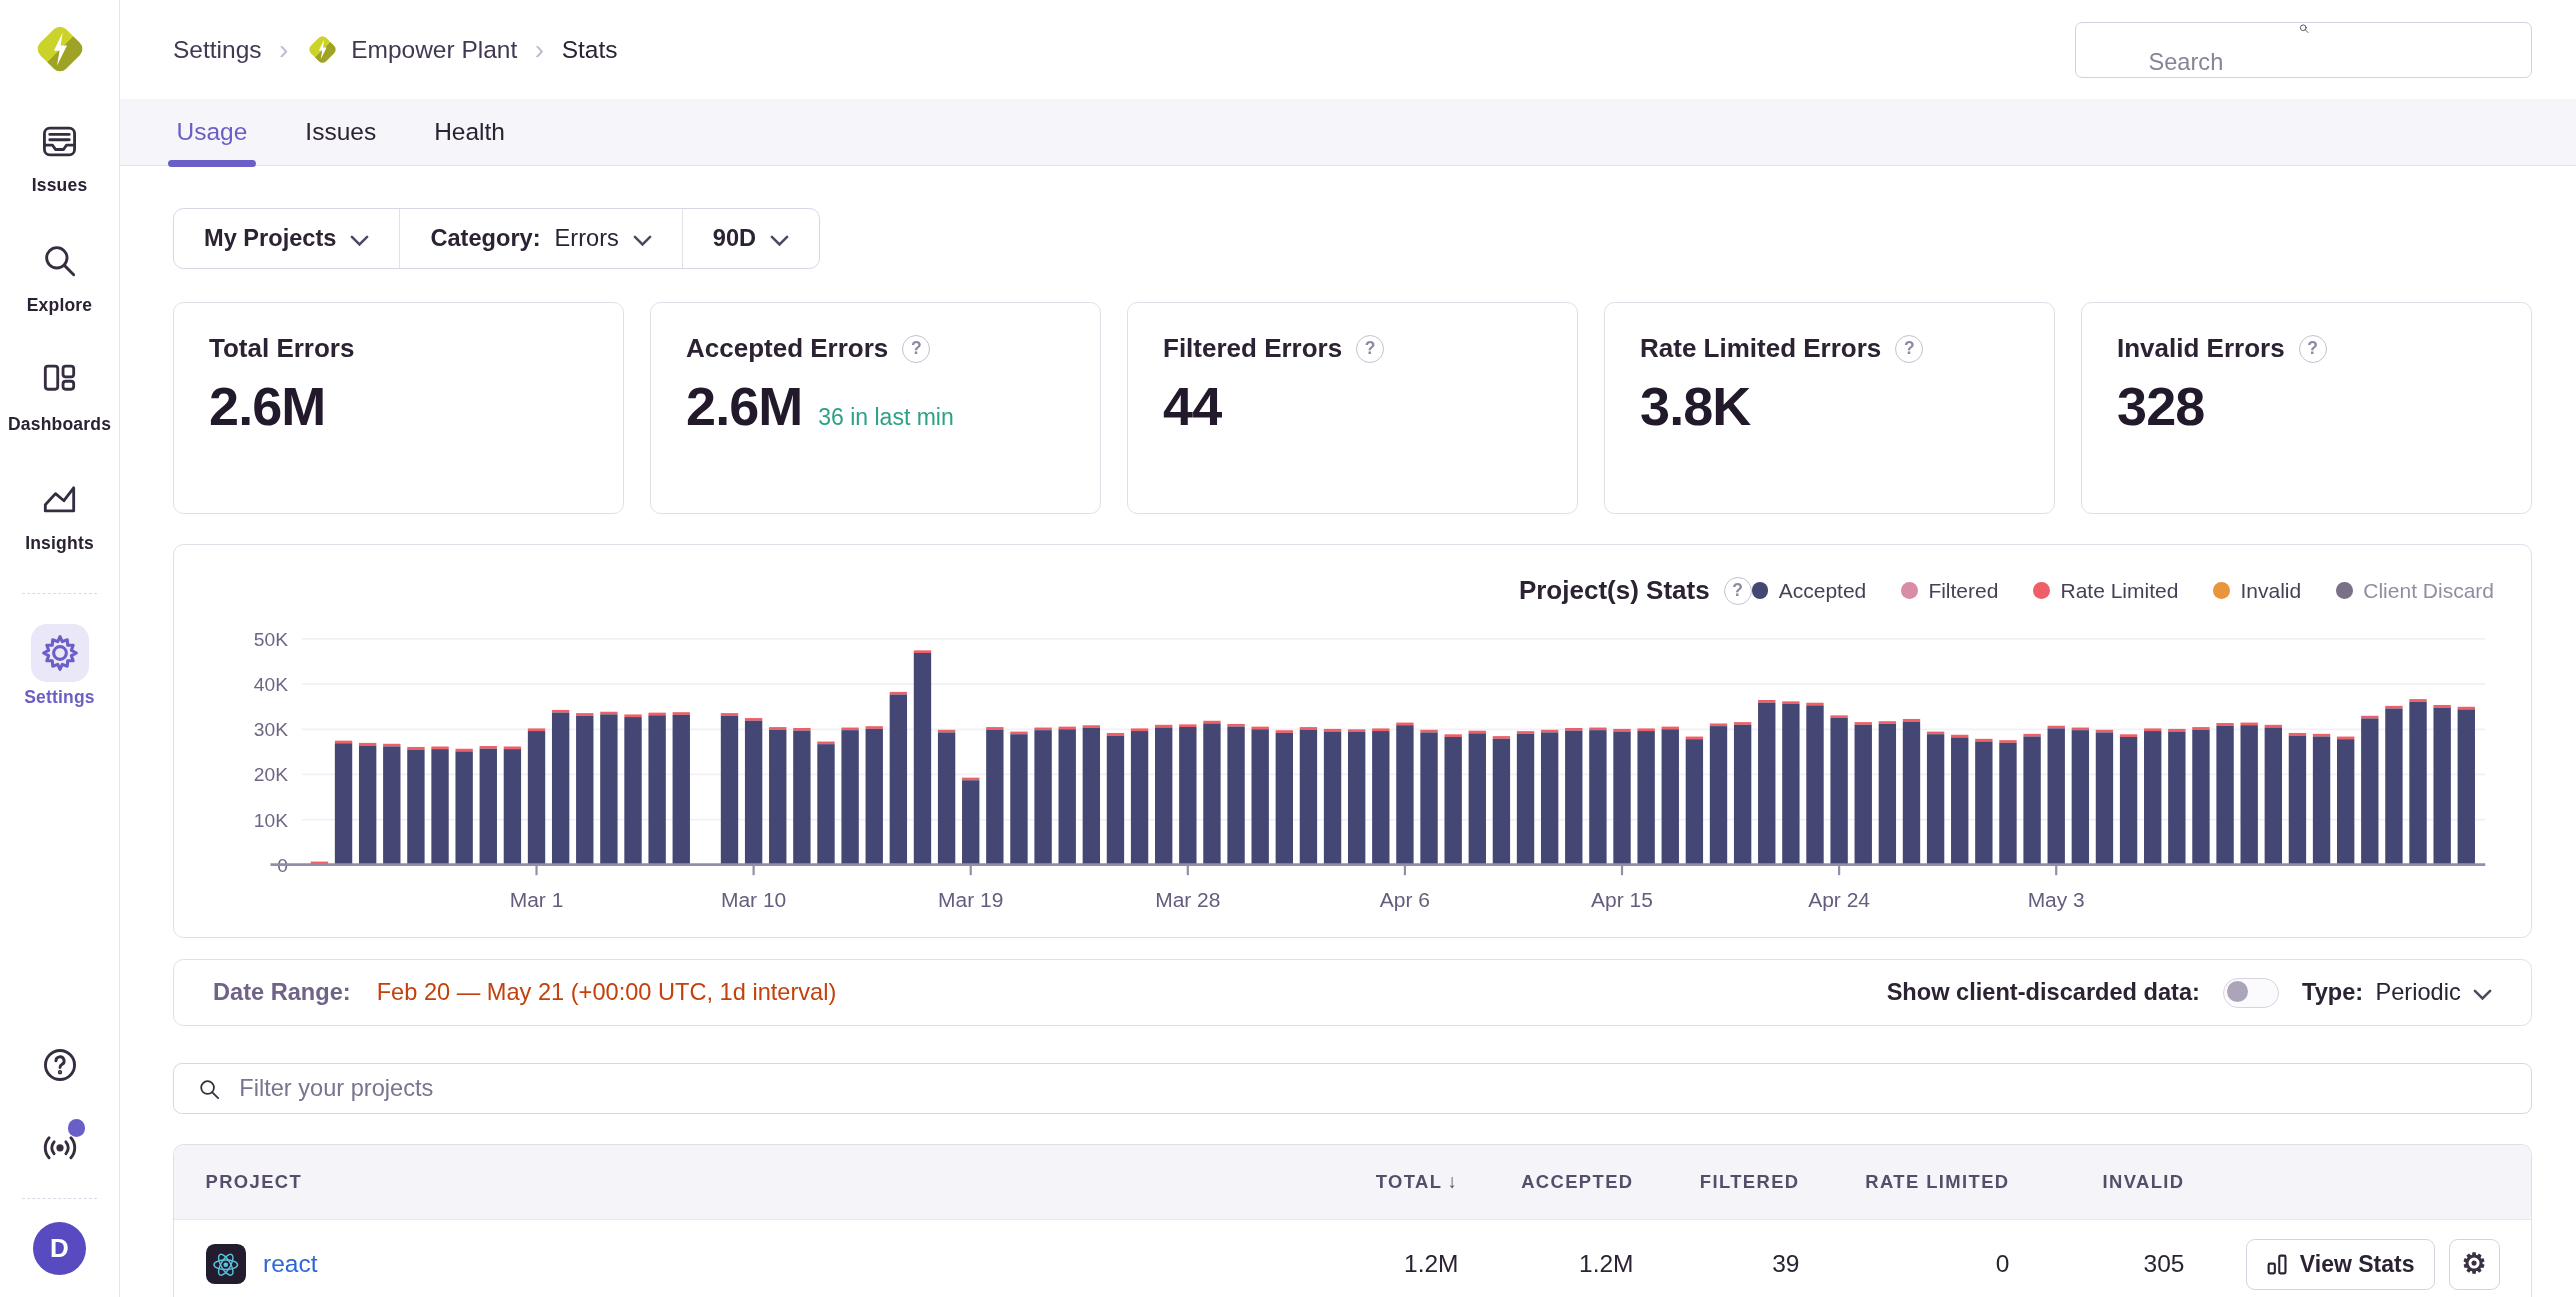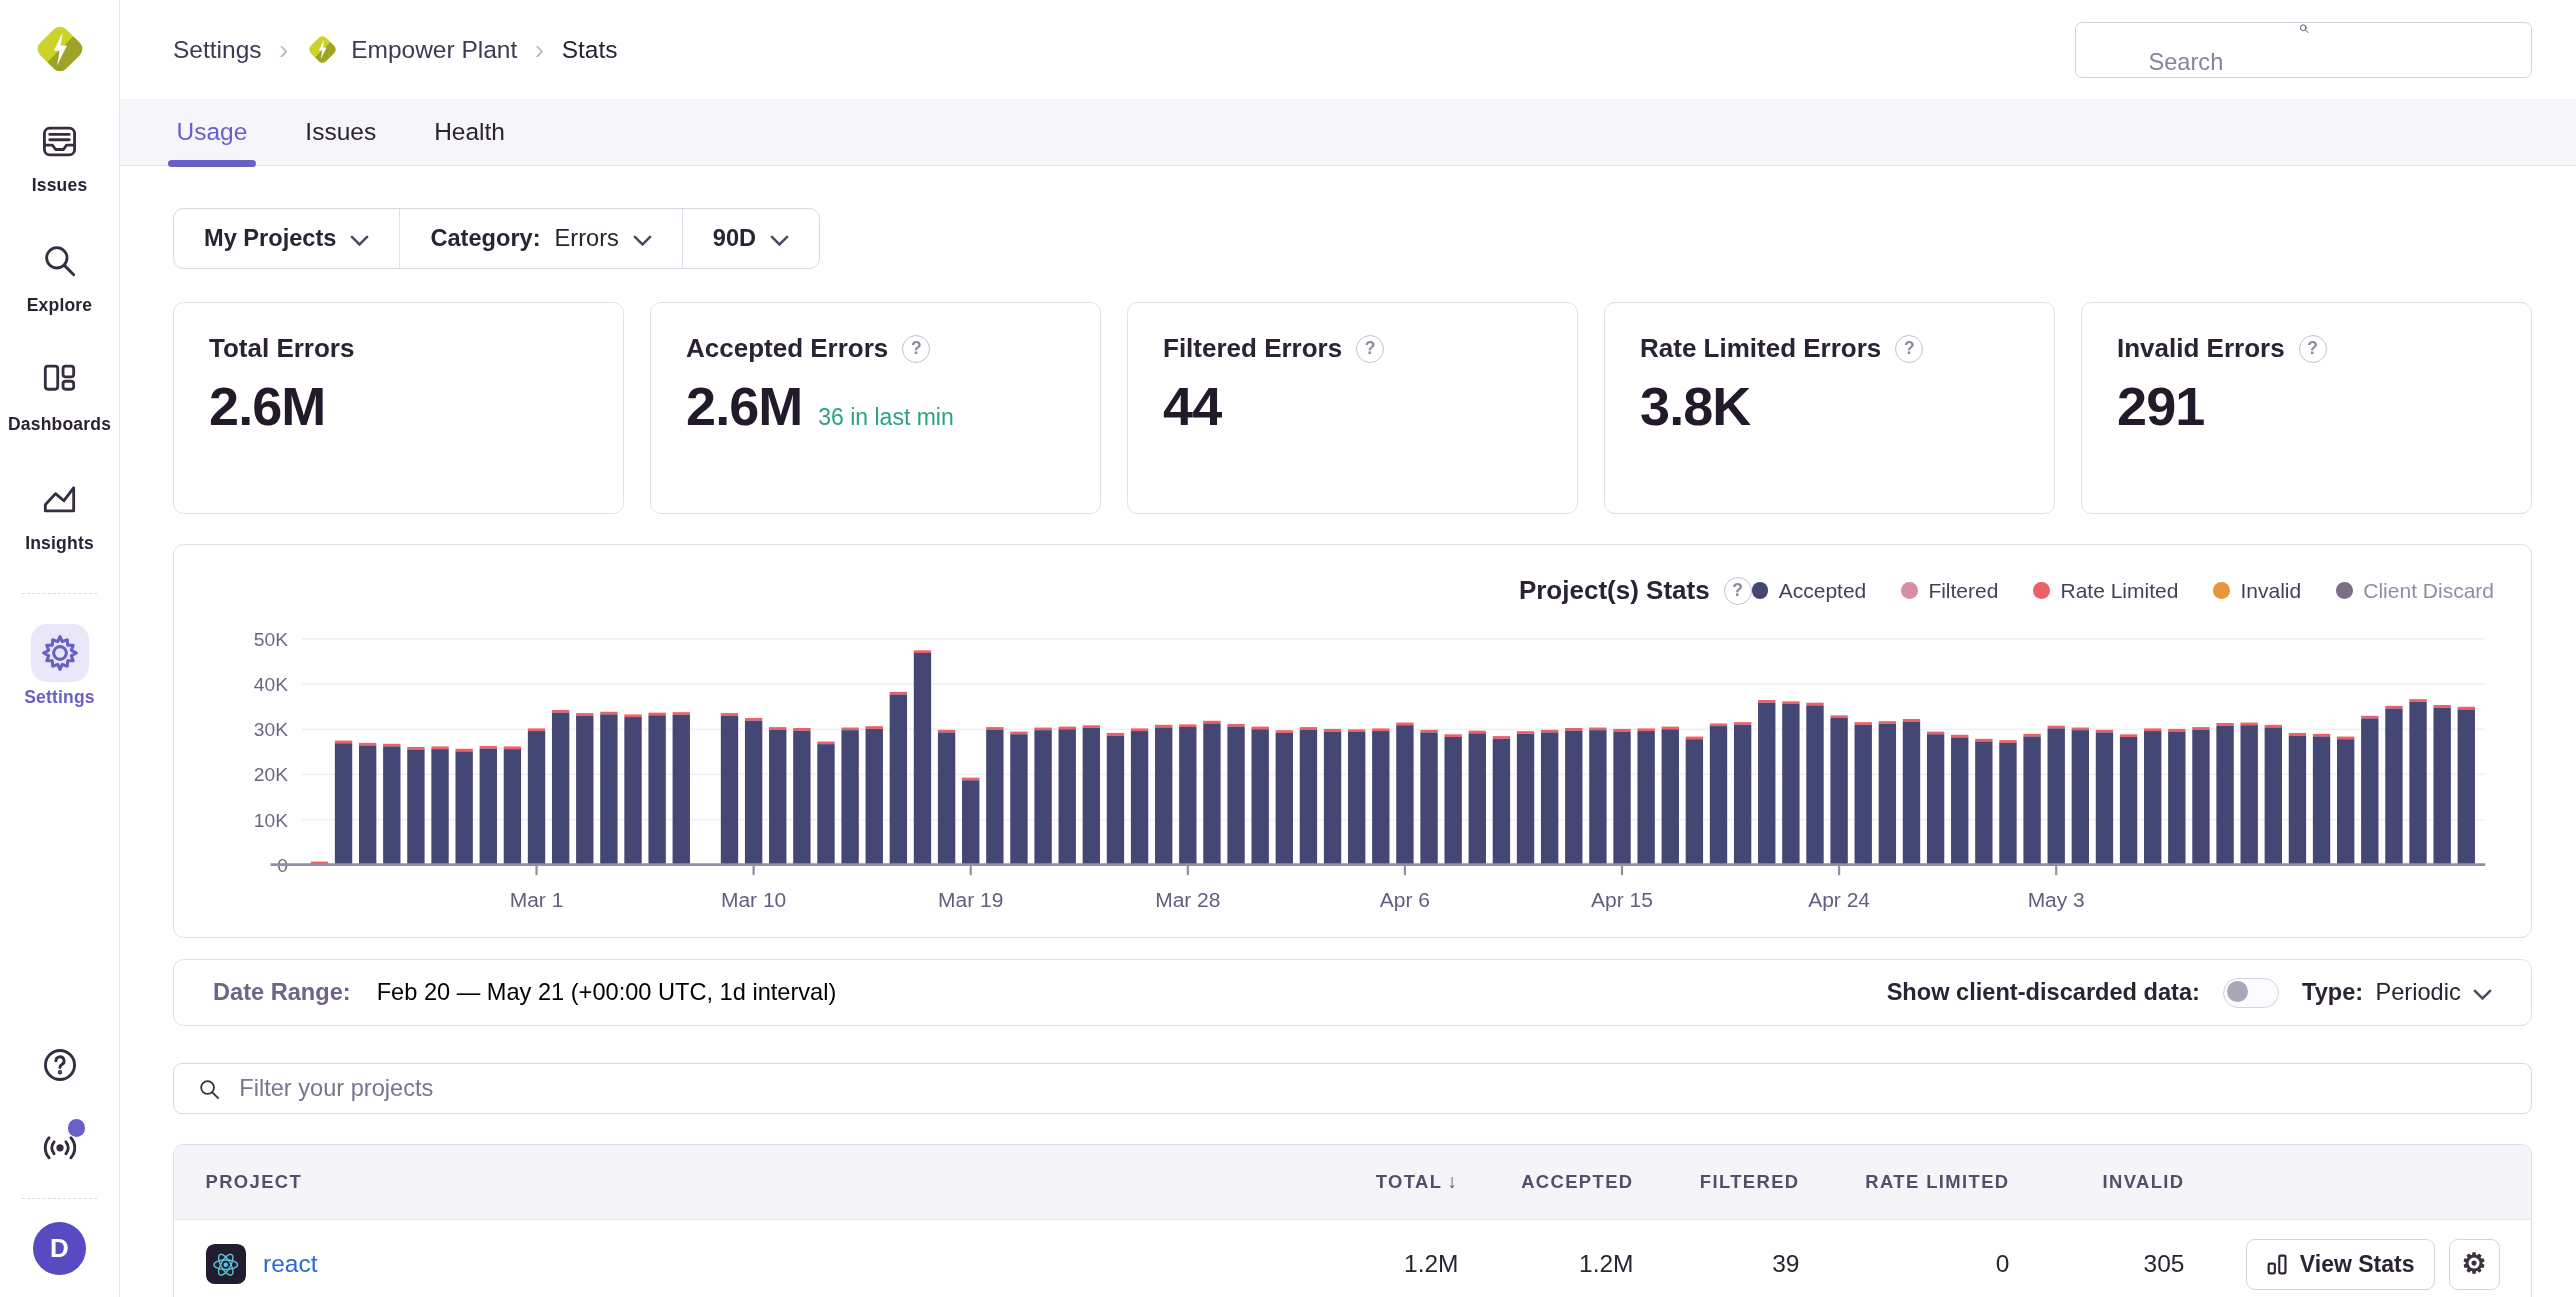--- a/index.html
+++ b/index.html
@@ -79,21 +79,21 @@
   .legend-item.muted{color:#948CA3;}
   .legend-dot{width:16.6px;height:16.6px;border-radius:50%;}
   .chart-wrap{margin-top:12.3px;}
   .chart-wrap svg{display:block;width:100%;}
 
   
   .date-row{margin-top:21px;height:77px;border:1.8px solid #E2DEE8;border-radius:10.5px;background:#fff;box-sizing:border-box;
     display:flex;align-items:center;justify-content:space-between;padding:0 39px;font-size:23.6px;}
   .date-left{display:flex;align-items:center;gap:26px;justify-content:space-between;}
   .date-label{color:#6F6387;font-weight:700;}
-  .date-value{color:#000000;}
+  .date-value{color:#c2410c;}
   .date-right{display:flex;align-items:center;gap:23px;}
   .toggle-label{font-weight:700;}
   .toggle{width:56px;height:30px;border-radius:15.8px;background:#FBFAFC;border:1.8px solid #D8D3E0;box-sizing:border-box;position:relative;cursor:pointer;}
   .toggle-knob{position:absolute;left:2.6px;top:2.6px;width:21px;height:21px;border-radius:50%;background:#ACA4B9;}
   .type-group{display:flex;align-items:center;gap:12.3px;cursor:pointer;}
   .type-label{font-weight:700;}
 
   
   .proj-filter{margin-top:37px;height:58px;border:1.8px solid #DAD5E2;border-radius:8.8px;display:flex;align-items:center;
     gap:15.8px;padding:0 23px;box-sizing:border-box;background:#fff;}
@@ -325,21 +325,21 @@
           <div class="card-value-row">
             <span class="card-value">3.8K</span>
           </div>
         </div>
         <div class="card">
           <div class="card-title-row">
             <span class="card-title">Invalid Errors</span>
             <span class="help-circ">?</span>
           </div>
           <div class="card-value-row">
-            <span class="card-value">291</span>
+            <span class="card-value">328</span>
           </div>
         </div>
       </div>
 
       <div class="chart-card">
         <div class="chart-head">
           <div class="chart-title-row">
             <span class="chart-title">Project(s) Stats</span>
             <span class="help-circ">?</span>
           </div>

